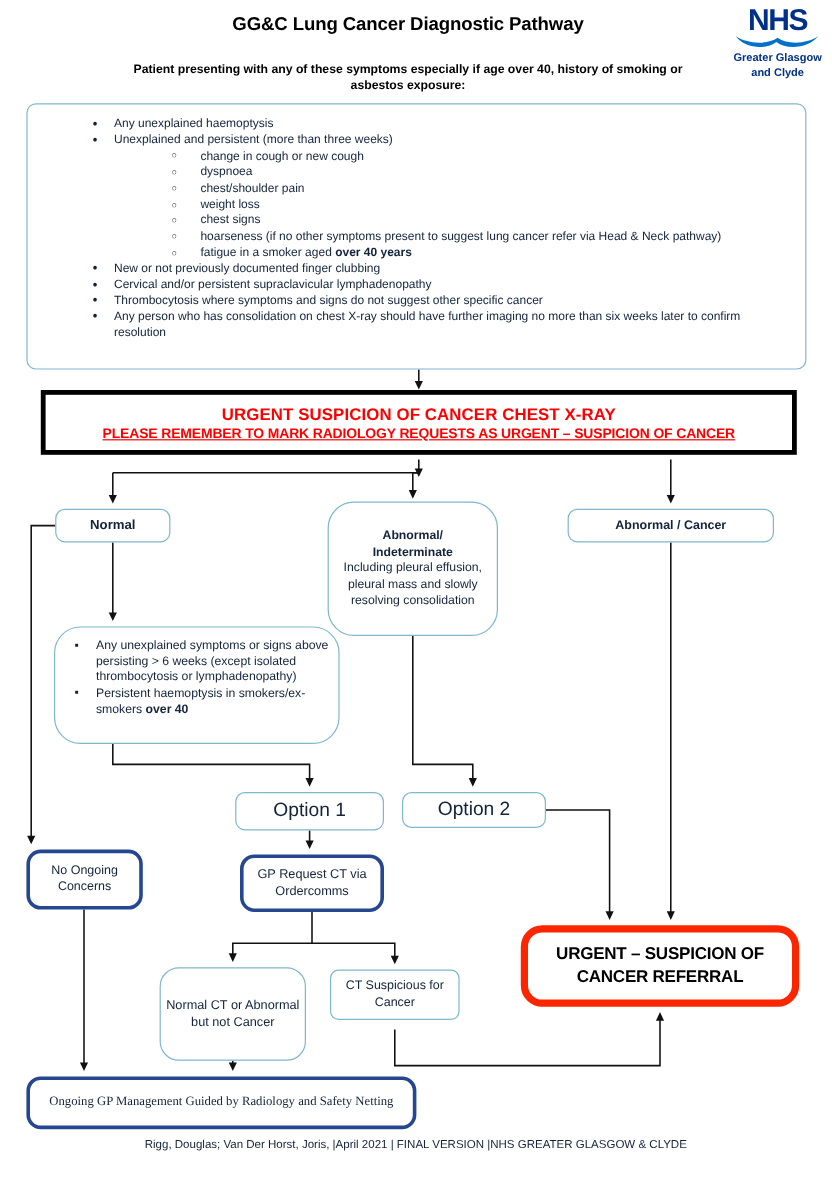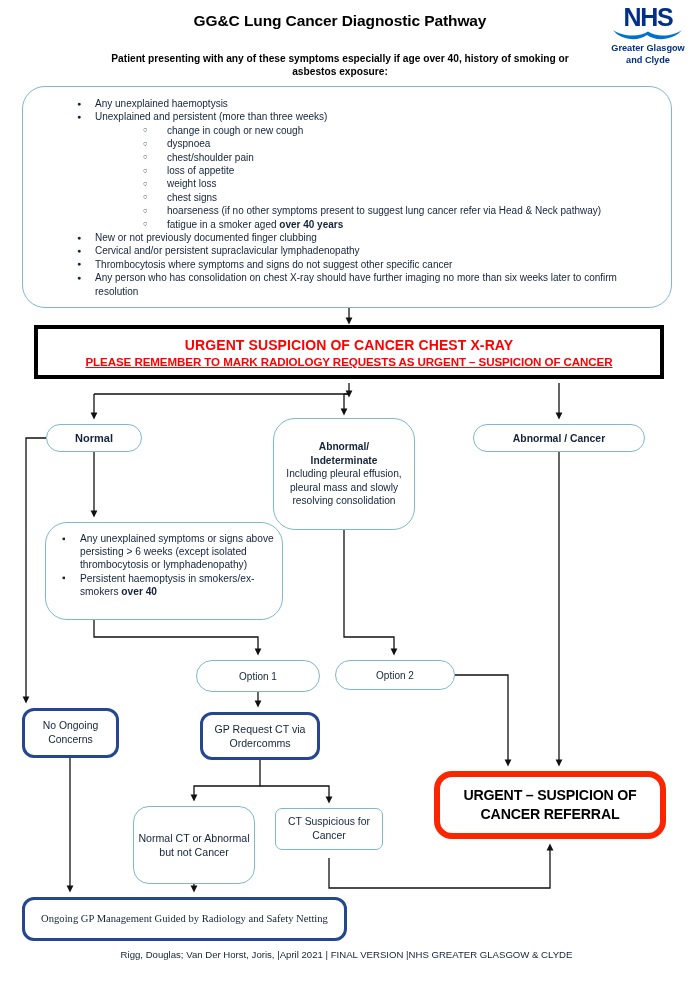--- a/index.html
+++ b/index.html
@@ -48,21 +48,21 @@
 
   
   .box {
     position: absolute;
     background: #ffffff;
     display: flex; align-items: center; justify-content: center;
     text-align: center;
   }
   .box-lt {                      
     border: 1.2px solid #7fb7cd;
-    border-radius: 23px;
+    border-radius: 8px;
   }
   .box-navy {                    
     border: 3px solid #24478f;
     border-radius: 10px;
   }
   .box-black {                   
     border: 4px solid #000000;
     border-radius: 0;
   }
   .box-red {                     
@@ -130,21 +130,21 @@
     position: relative; padding-left: 24px; list-style: none;
   }
   #persist-box li::before {
     content: "\25AA"; position: absolute; left: 6px; top: -0.5px; font-size: 10px;
   }
   #persist-box li b { font-weight: bold; }
 
   
   #option1-box { left: 196px; top: 660px; width: 124px; height: 32px; }
   #option2-box { left: 335px; top: 660px; width: 120px; height: 30px; }
-  #option1-box span, #option2-box span { font-size: 10px; color: #13233a; }
+  #option1-box span, #option2-box span { font-size: 16px; color: #13233a; }
 
   
   #no-ongoing-box {
     left: 22px; top: 708px; width: 97px; height: 50px; border-radius: 12px;
   }
   #no-ongoing-box span { font-size: 10.4px; line-height: 13.6px; color: #13233a; }
 
   #gp-ct-box {
     left: 200px; top: 712px; width: 120px; height: 48px; border-radius: 12px;
   }
@@ -247,21 +247,20 @@
     </g>
   </svg>
 
   <div id="symptoms-box" class="box box-lt">
     <ul>
       <li class="lvl1">Any unexplained haemoptysis</li>
       <li class="lvl1">Unexplained and persistent (more than three weeks)</li>
       <li class="lvl2">change in cough or new cough</li>
       <li class="lvl2">dyspnoea</li>
       <li class="lvl2">chest/shoulder pain</li>
-      <li class="lvl2">loss of appetite</li>
       <li class="lvl2">weight loss</li>
       <li class="lvl2">chest signs</li>
       <li class="lvl2">hoarseness (if no other symptoms present to suggest lung cancer refer via Head &amp; Neck pathway)</li>
       <li class="lvl2"><span>fatigue in a smoker aged </span><b>over 40 years</b></li>
       <li class="lvl1">New or not previously documented finger clubbing</li>
       <li class="lvl1">Cervical and/or persistent supraclavicular lymphadenopathy</li>
       <li class="lvl1">Thrombocytosis where symptoms and signs do not suggest other specific cancer</li>
       <li class="lvl1">Any person who has consolidation on chest X-ray should have further imaging no more than six weeks later to confirm resolution</li>
     </ul>
   </div>

